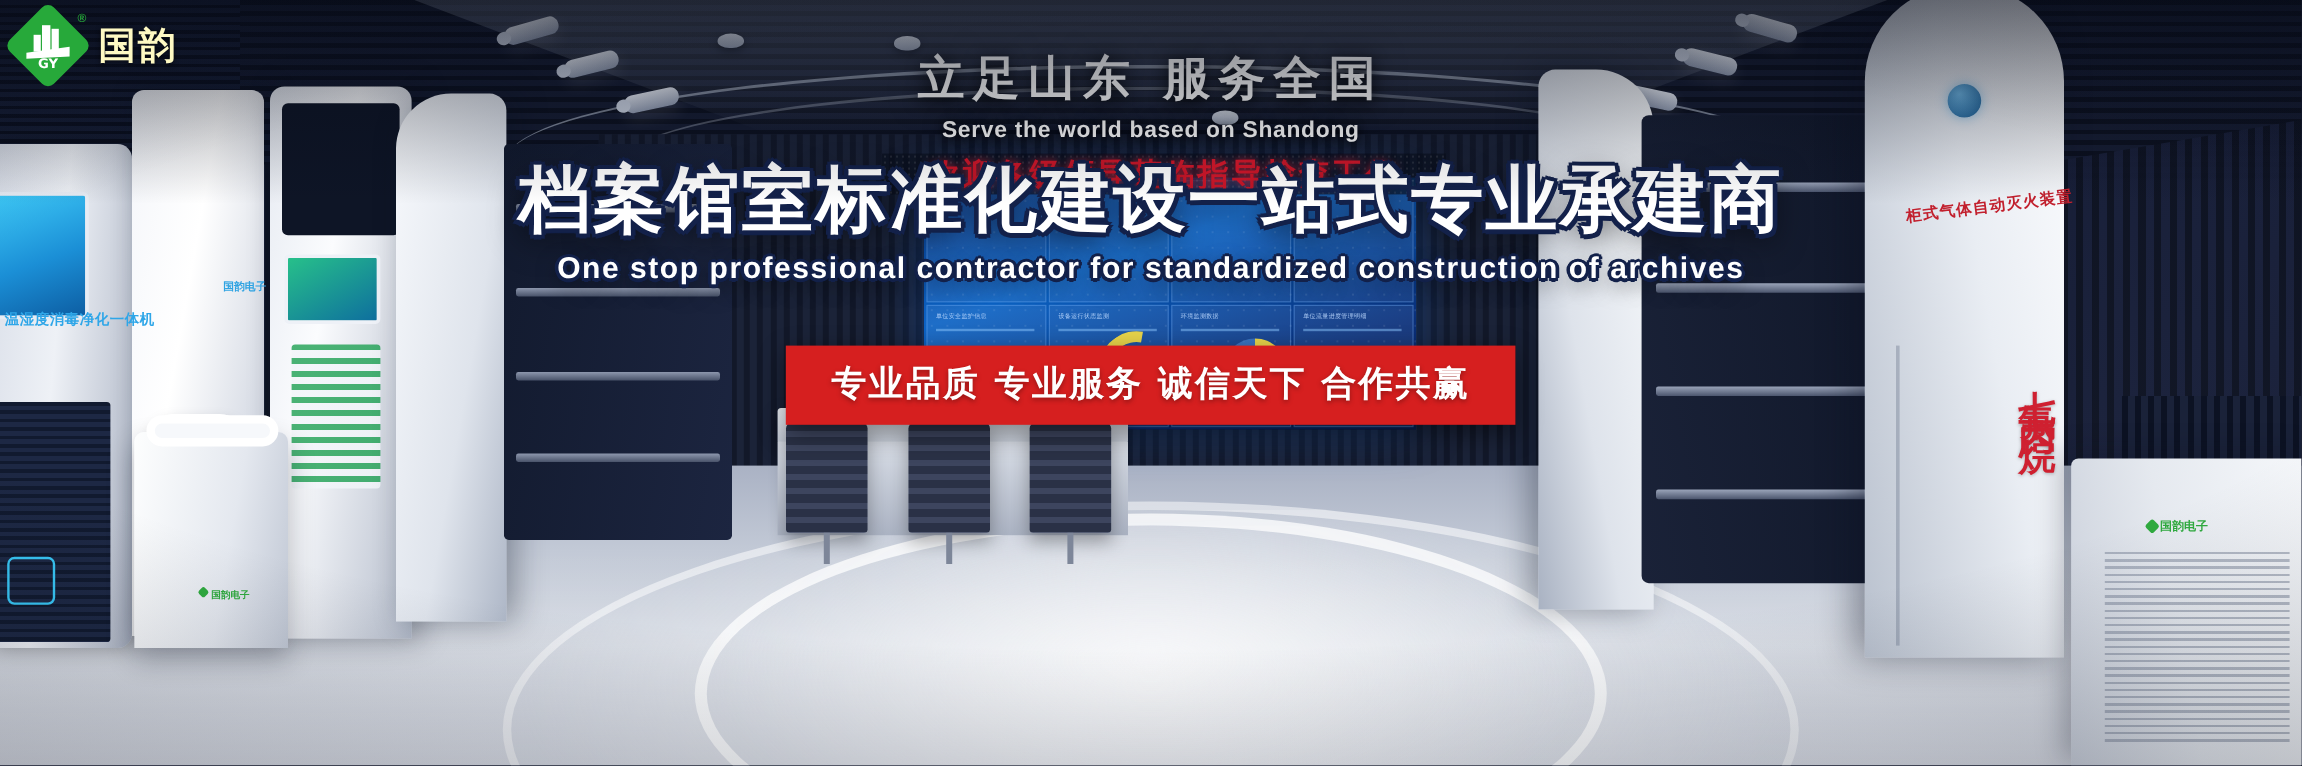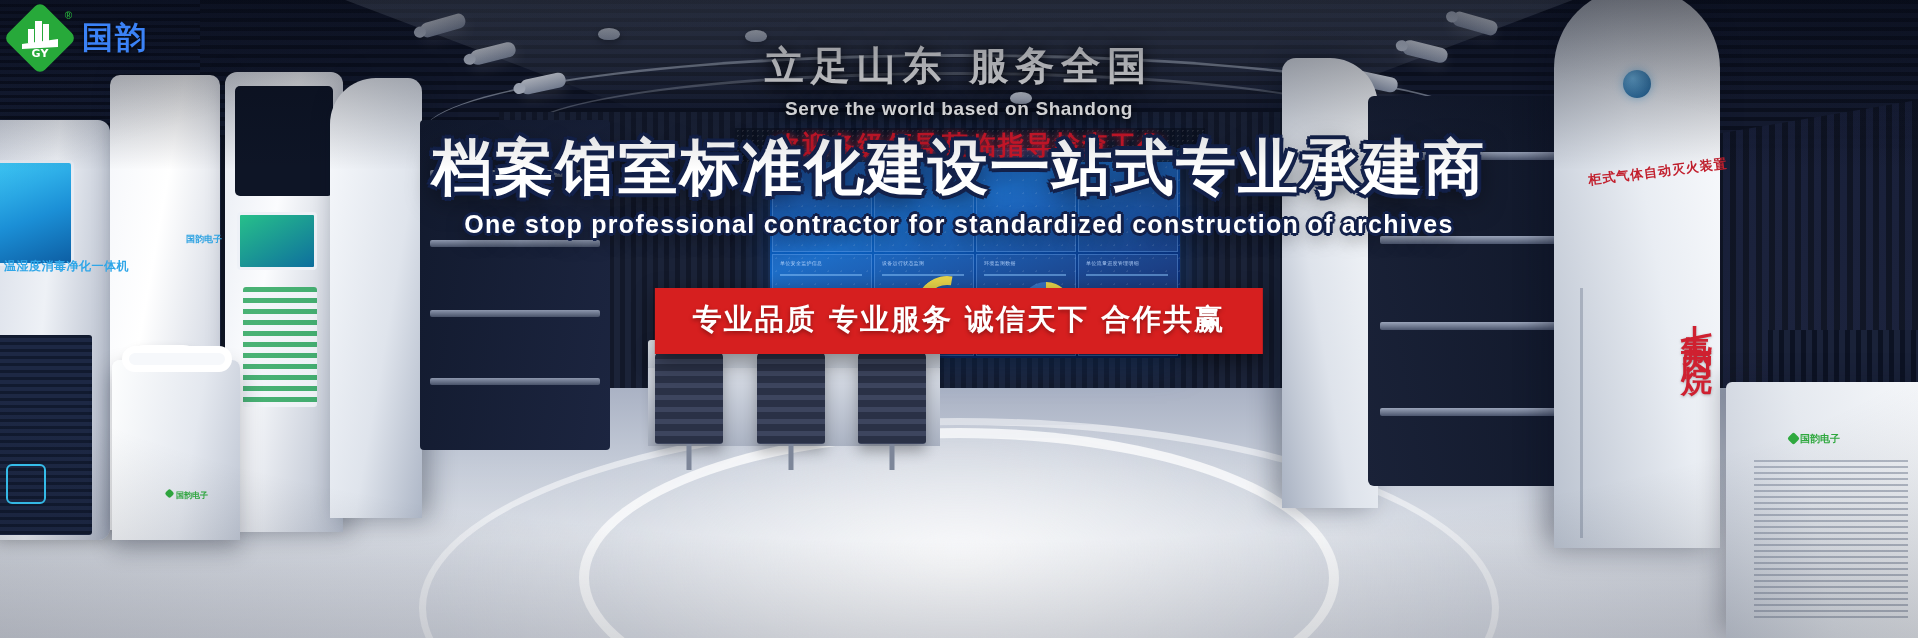--- a/index.html
+++ b/index.html
@@ -341,21 +341,21 @@
     border-radius:7px;
   }
   .logo-glyph{
     position:relative; z-index:2; width:44px; height:44px;
   }
   .logo-reg{
     position:absolute; right:-2px; top:2px; z-index:3;
     color:#27a93a; font-size:10px; font-weight:bold;
   }
   .logo-word{
-    color:#3b82f6; font-size:31px; font-weight:bold;
+    color:#fef9c3; font-size:31px; font-weight:bold;
     font-family:"DejaVu Sans", sans-serif;
     letter-spacing:2px;
     text-shadow:0 1px 4px rgba(0,0,0,.7);
     text-align:right;
   }
 
   
   .led{
     position:absolute; left:735px; top:128px; width:470px; height:34px;
     background:rgba(10,14,28,.62);

